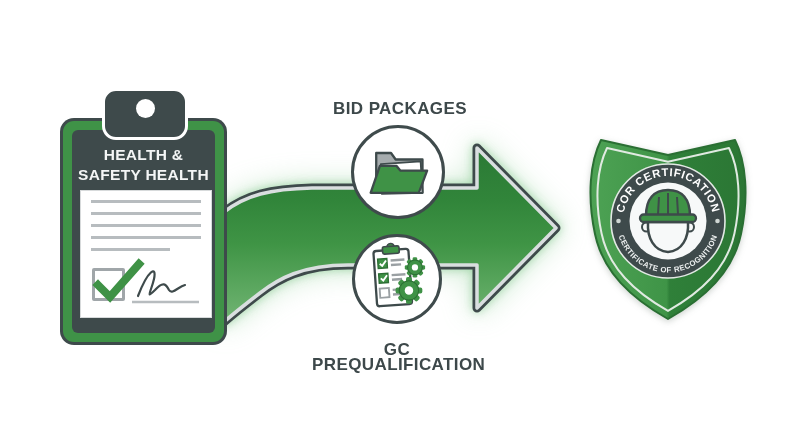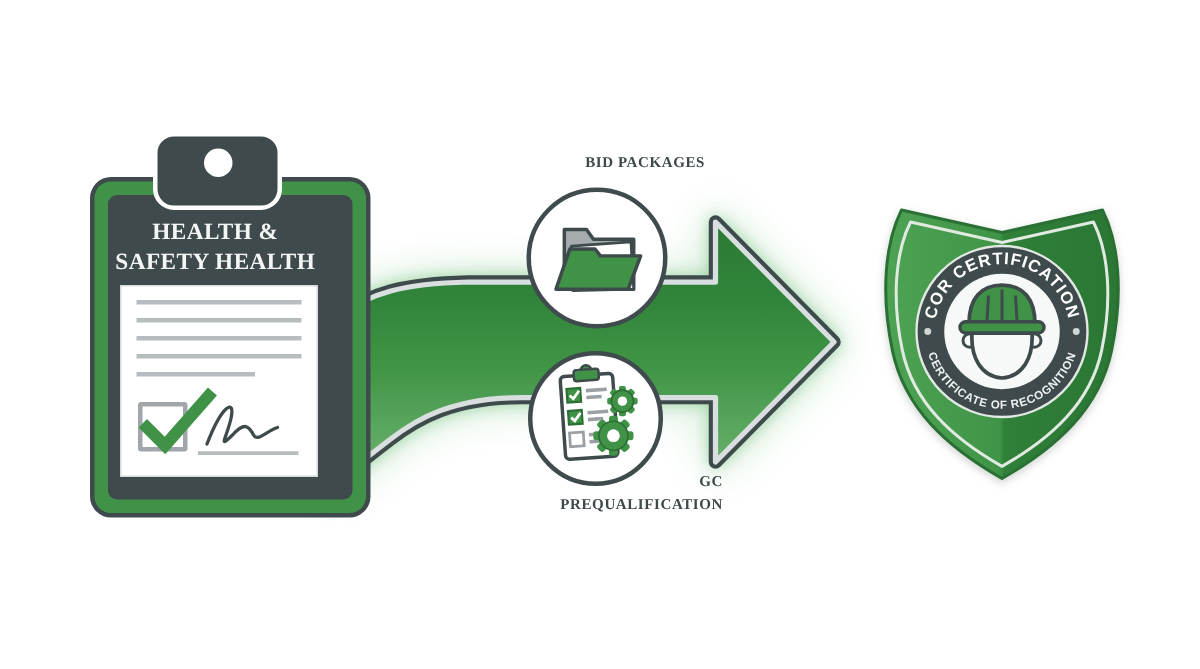--- a/index.html
+++ b/index.html
@@ -1,21 +1,21 @@
 <!DOCTYPE html>
 <html><head>
 <meta charset="utf-8">
 <style>
   html,body{margin:0;padding:0;background:#fff;}
   #canvas{position:relative;width:800px;height:446px;background:#ffffff;overflow:hidden;
           font-family:"Liberation Sans", sans-serif;}
 
   
-  .clipboard{position:absolute;left:60px;top:118px;width:187px;height:227px;
-             background:#3e4a4b;border-radius:14px;font-family:Liberation Serif, serif;}
+  .clipboard{position:absolute;left:60px;top:118px;width:167px;height:227px;
+             background:#3e4a4b;border-radius:14px;}
   .cb-green{position:absolute;inset:3px;background:#3f9247;border-radius:11px;}
   .cb-inner{position:absolute;inset:9px;background:#3e4a4b;border-radius:6px;}
   .cb-paper{position:absolute;left:20px;top:72px;width:132px;height:128px;background:#ffffff;
             box-shadow:0 0 0 1px #d7dadb inset;}
   .paper-line{position:absolute;left:11px;height:3px;background:#b7bcbf;}
   .cb-checkbox{position:absolute;left:12px;top:78px;width:33px;height:33px;border:3px solid #a0a6a9;
                border-radius:2px;box-sizing:border-box;background:#fff;}
   .cb-overlay{position:absolute;left:0;top:0;width:167px;height:227px;overflow:visible;}
   .cb-title{position:absolute;left:0;top:27px;width:167px;text-align:center;color:#f4f6f6;
             font-weight:bold;font-size:15.5px;line-height:20px;letter-spacing:.3px;}
@@ -26,24 +26,24 @@
 
   
   .arrow-svg{position:absolute;left:0;top:0;
              filter:drop-shadow(0 0 5px rgba(130,200,140,.65)) drop-shadow(0 0 14px rgba(130,200,140,.40));}
 
   
   .step-circle{position:absolute;background:#ffffff;border:3.5px solid #3f4b4c;border-radius:50%;
                box-sizing:border-box;}
   #circle-bid{left:351px;top:125px;width:94px;height:94px;}
   #circle-gc{left:352px;top:234px;width:90px;height:90px;}
-  .step-label{position:absolute;text-align:right;color:#3d484a;font-weight:bold;
-              font-size:10px;letter-spacing:.4px;line-height:15px;font-family:Liberation Serif, serif;}
+  .step-label{position:absolute;text-align:center;color:#3d484a;font-weight:bold;
+              font-size:17px;letter-spacing:.4px;line-height:15px;}
   #label-bid{left:330px;top:101px;width:140px;}
-  #label-gc{left:312px;top:314px;width:170px;}
+  #label-gc{left:312px;top:342px;width:170px;}
 
   
   .badge-svg{position:absolute;left:575px;top:118px;
              filter:drop-shadow(0 2px 3px rgba(60,80,65,.25));}
   .arc-top-text{font-family:"Liberation Sans",sans-serif;font-weight:bold;font-size:11.2px;
                 letter-spacing:.7px;fill:#ffffff;}
   .arc-bot-text{font-family:"Liberation Sans",sans-serif;font-weight:bold;font-size:7.7px;
                 letter-spacing:.45px;fill:#eef1f1;}
 </style>
 </head>

